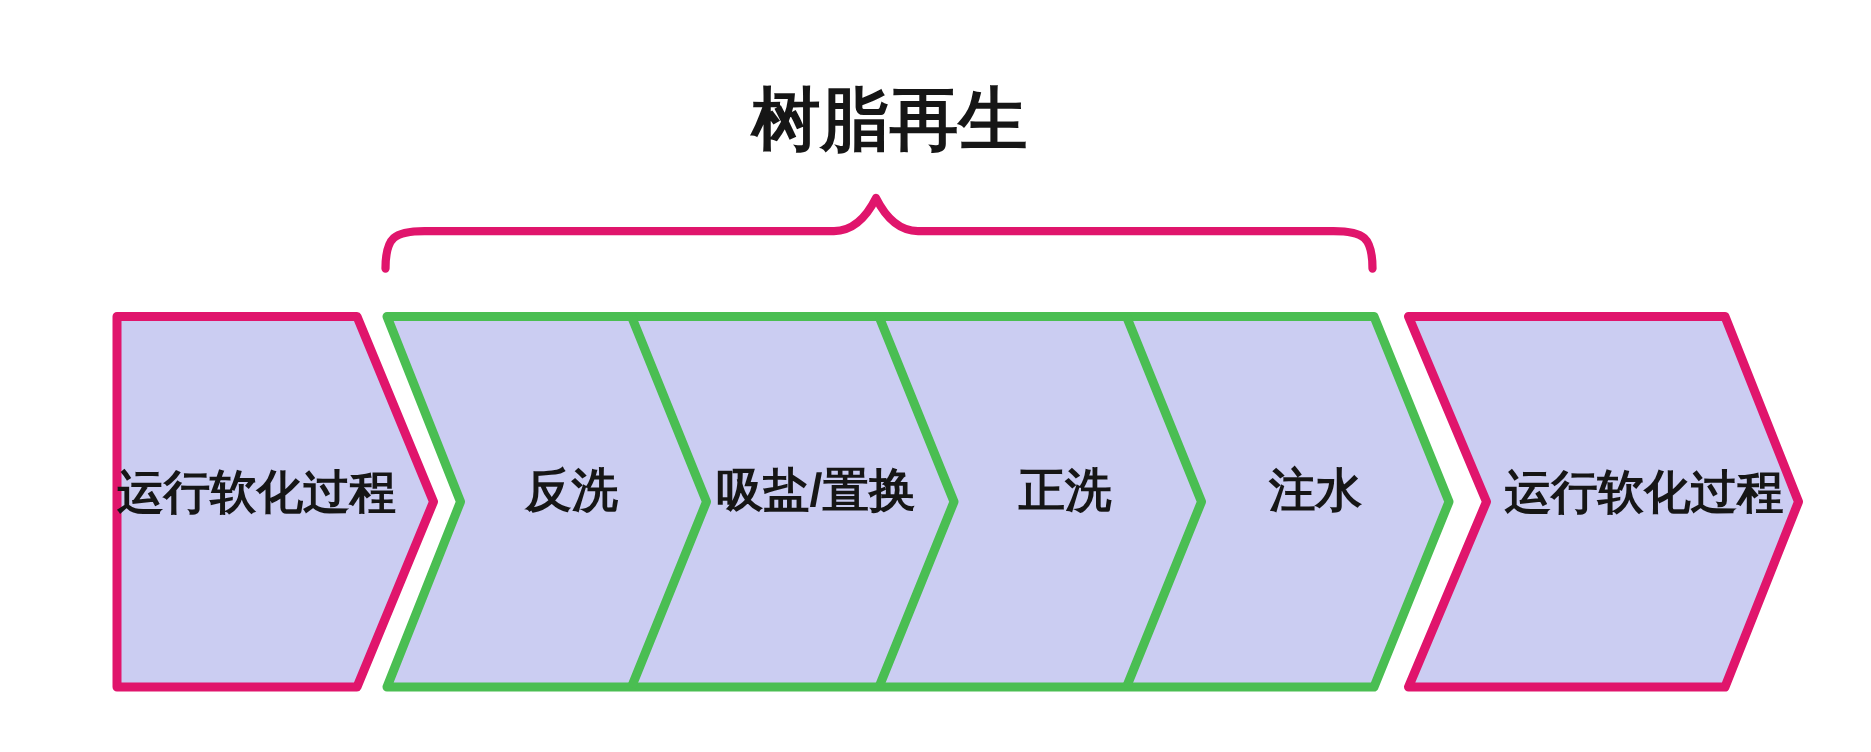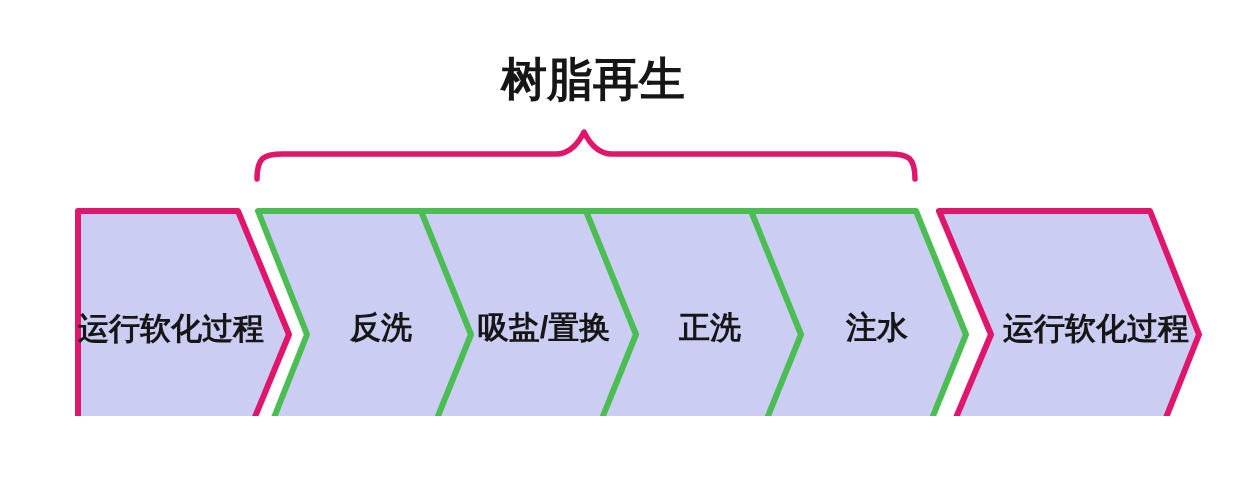--- a/index.html
+++ b/index.html
@@ -5,21 +5,21 @@
   :root{
     --pink:#e0156c;
     --green:#4abe52;
     --fill:#cbcdf2;
     --text:#161616;
     --bg:#ffffff;
   }
   html,body{margin:0;padding:0;background:var(--bg);}
   .canvas{
     position:relative;
-    width:1247px;height:416px;
+    width:1247px;height:501px;
     background:var(--bg);
     overflow:hidden;
     font-family:"Liberation Sans", sans-serif;
   }
   svg{display:block;width:1247px;height:501px;}
   .title-text{
     font-family:"Liberation Sans", sans-serif;
     font-size:46px;
     font-weight:bold;
     fill:var(--text);

